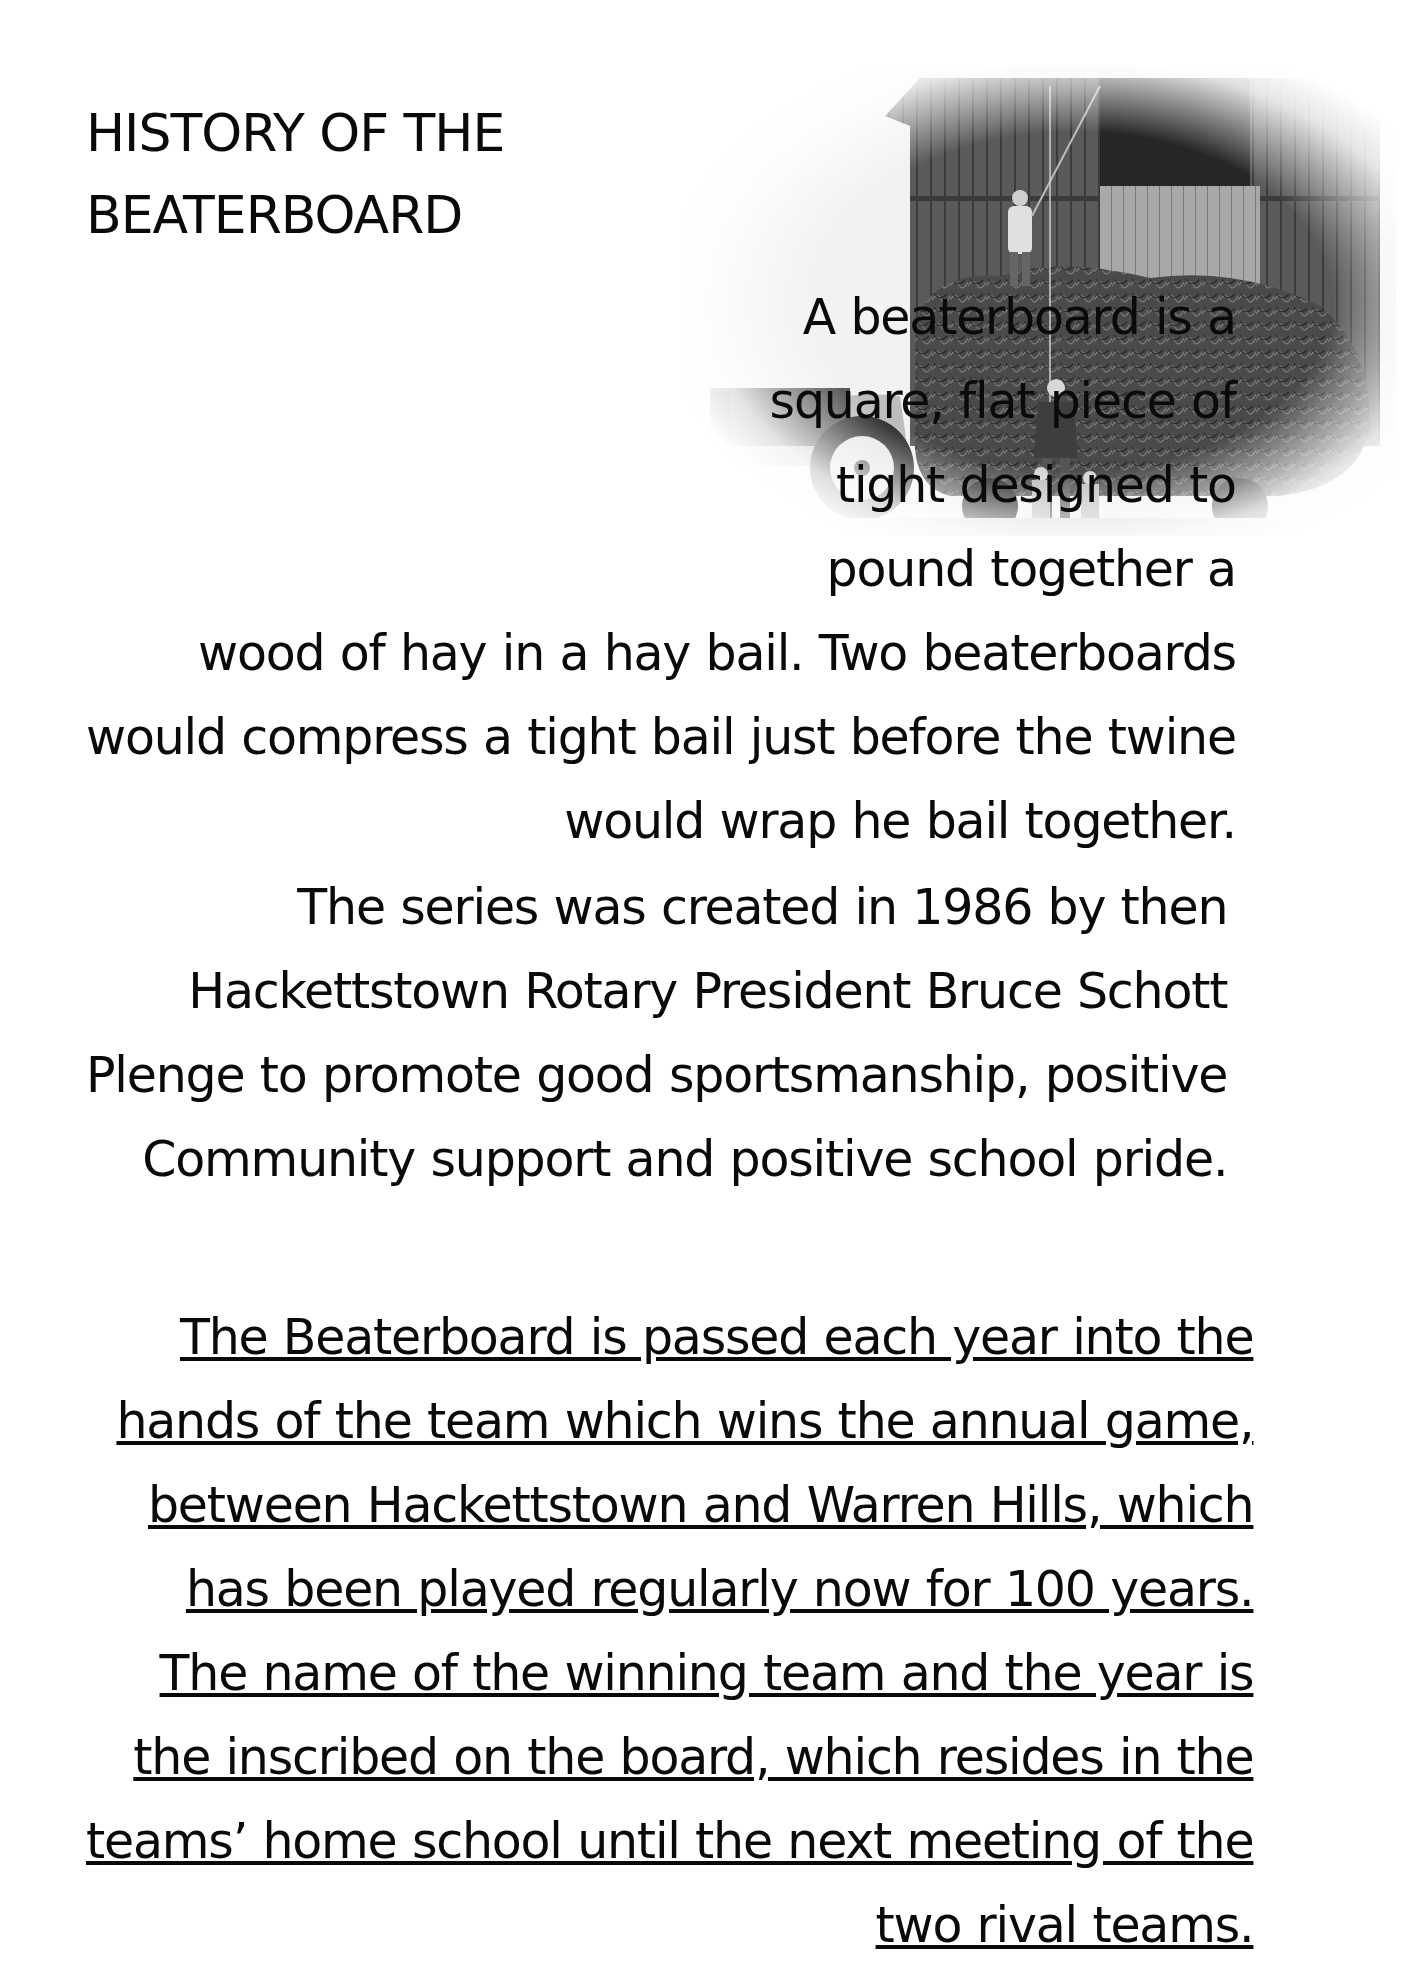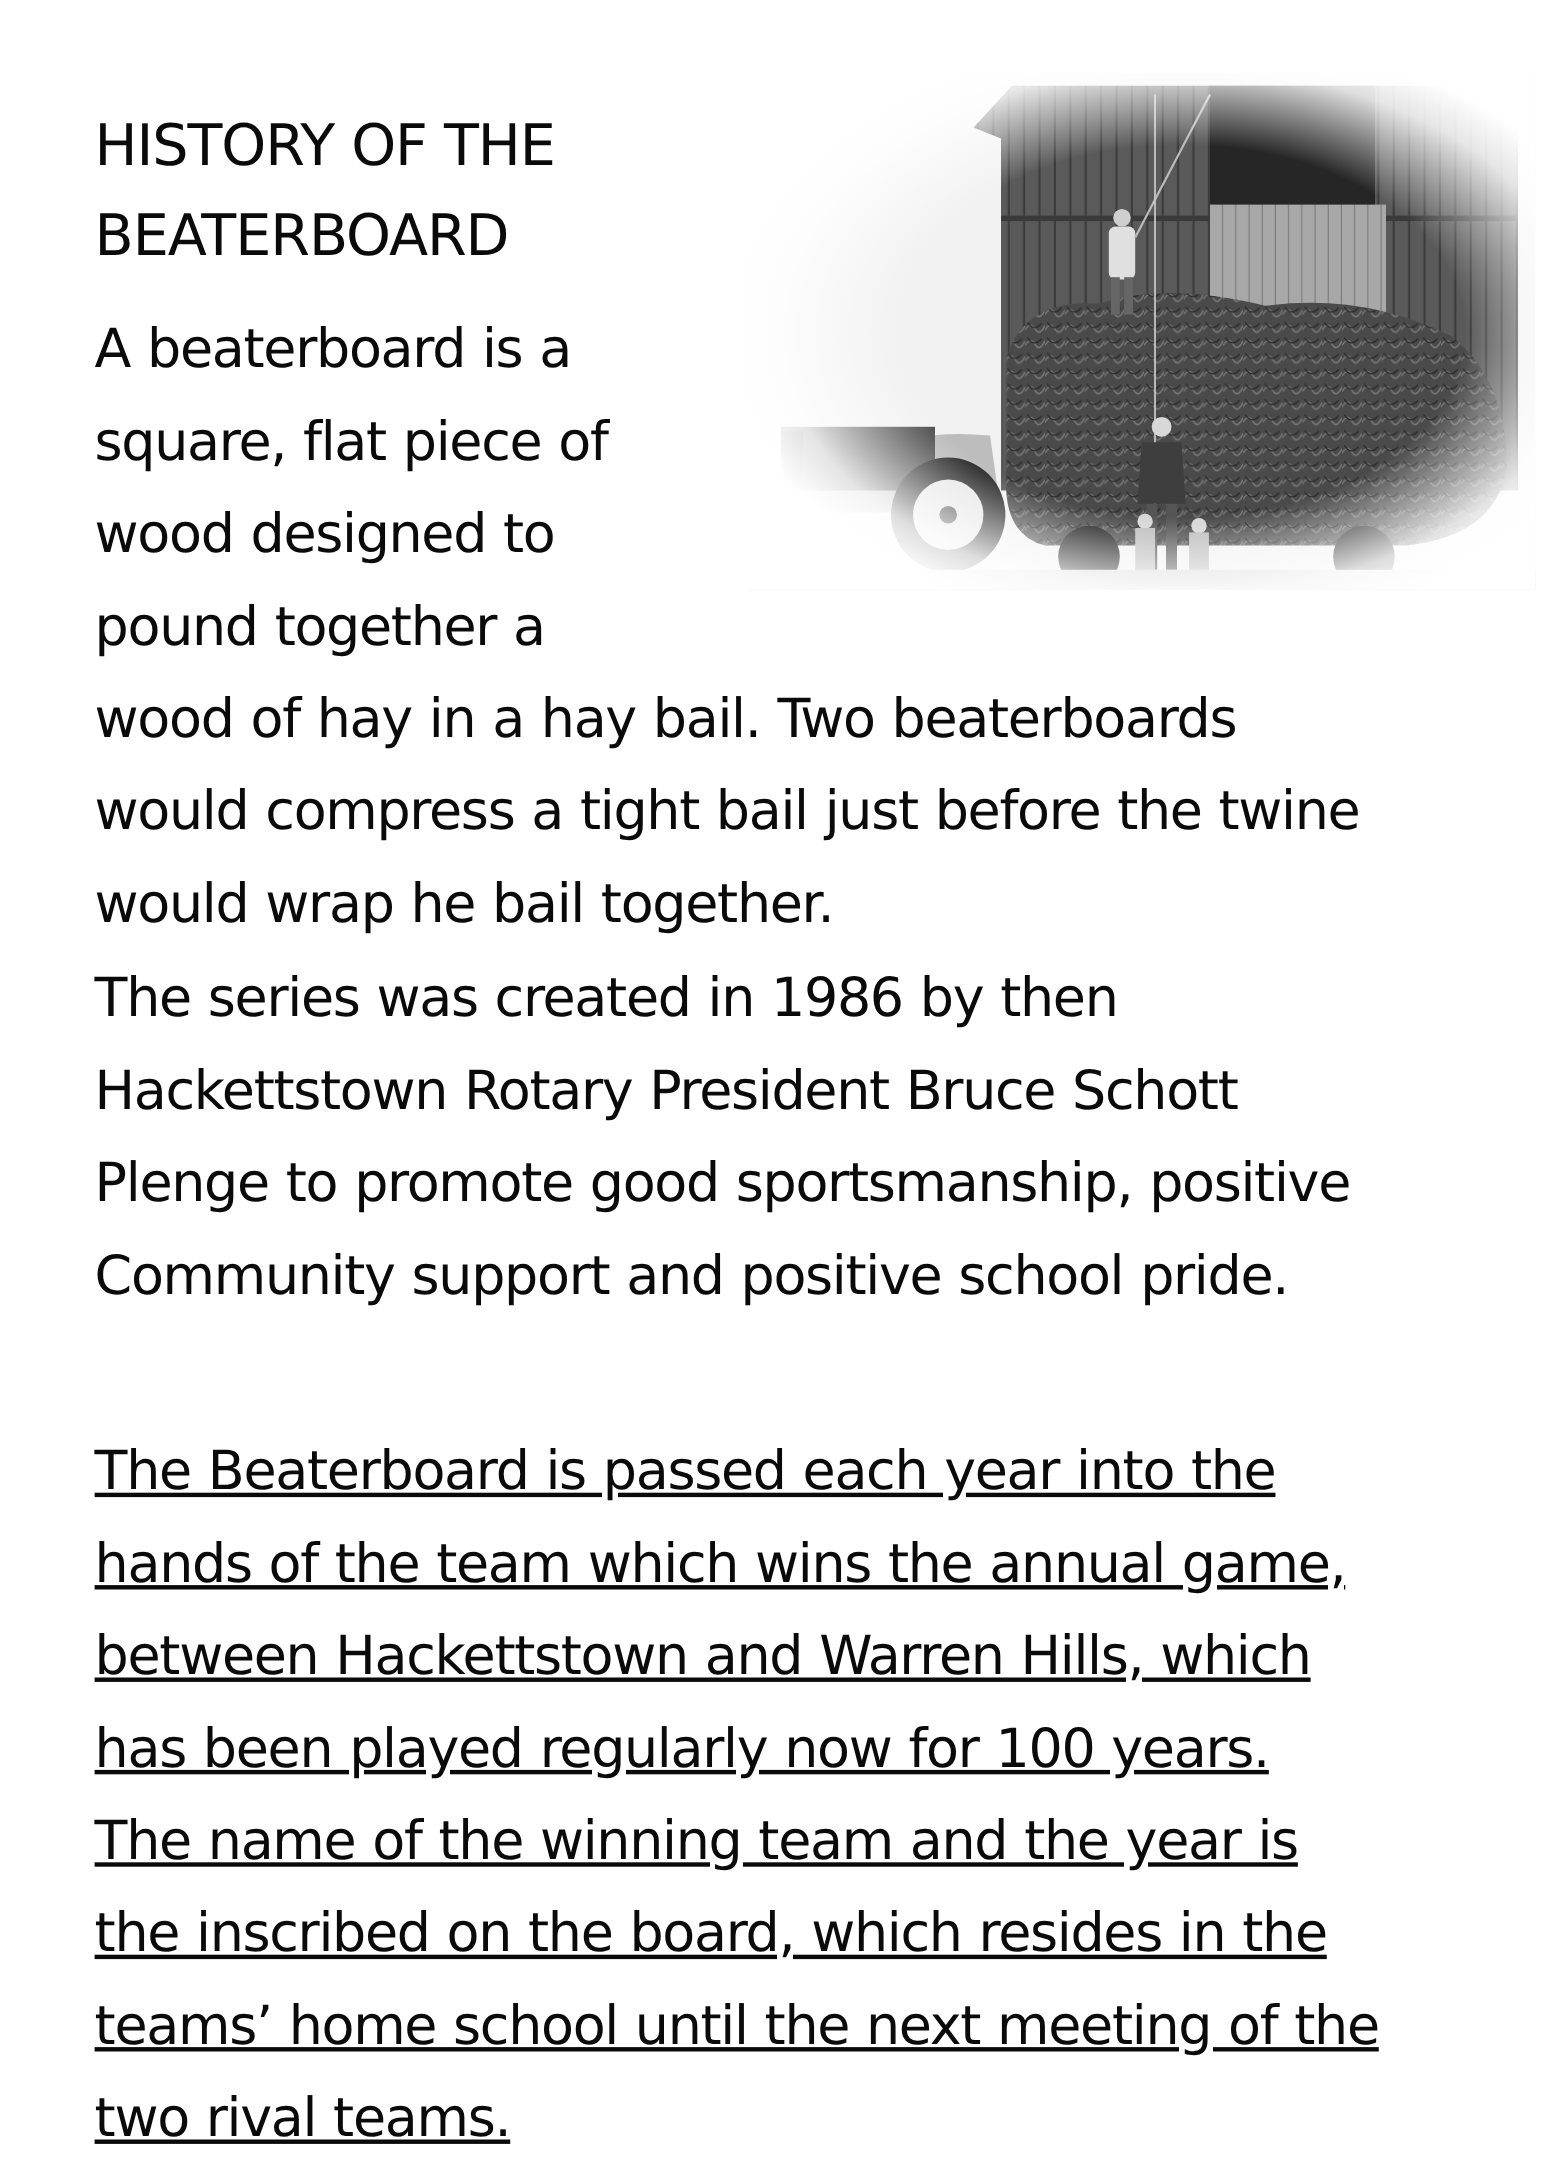--- a/index.html
+++ b/index.html
@@ -35,21 +35,21 @@
     .title .line { display: block; white-space: nowrap; }
     .body-text {
       position: absolute;
       left: 86px;
       margin: 0;
       font-size: 49px;
       line-height: 84px;
       letter-spacing: -1.2px;
       word-spacing: 1px;
     }
-    .body-text .line { display: block; white-space: nowrap; }
+    .body-text .line { display: block; white-space: nowrap; text-align: right; }
     #para1 { top: 276px; }
     #para2 { top: 866px; }
     #para3 { top: 1296px; text-decoration: underline; }
 
     
     .photo {
       position: absolute;
       left: 680px;
       top: 66px;
       width: 716px;
@@ -132,21 +132,21 @@
       <rect x="401" y="418" width="18" height="36" fill="#bdbdbd"></rect>
 
       <rect x="0" y="452" width="716" height="18" fill="#d9d9d9"></rect>
     </svg>
     <div class="vignette"></div>
   </div>
 
   <p class="body-text" id="para1">
     <span class="line">A beaterboard is a</span>
     <span class="line">square, flat piece of</span>
-    <span class="line">wood designed to</span>
+    <span class="line">tight designed to</span>
     <span class="line">pound together a</span>
     <span class="line">wood of hay in a hay bail. Two beaterboards</span>
     <span class="line">would compress a tight bail just before the twine</span>
     <span class="line">would wrap he bail together.</span>
   </p>
 
   <p class="body-text" id="para2">
     <span class="line">The series was created in 1986 by then</span>
     <span class="line">Hackettstown Rotary President Bruce Schott</span>
     <span class="line">Plenge to promote good sportsmanship, positive</span>

